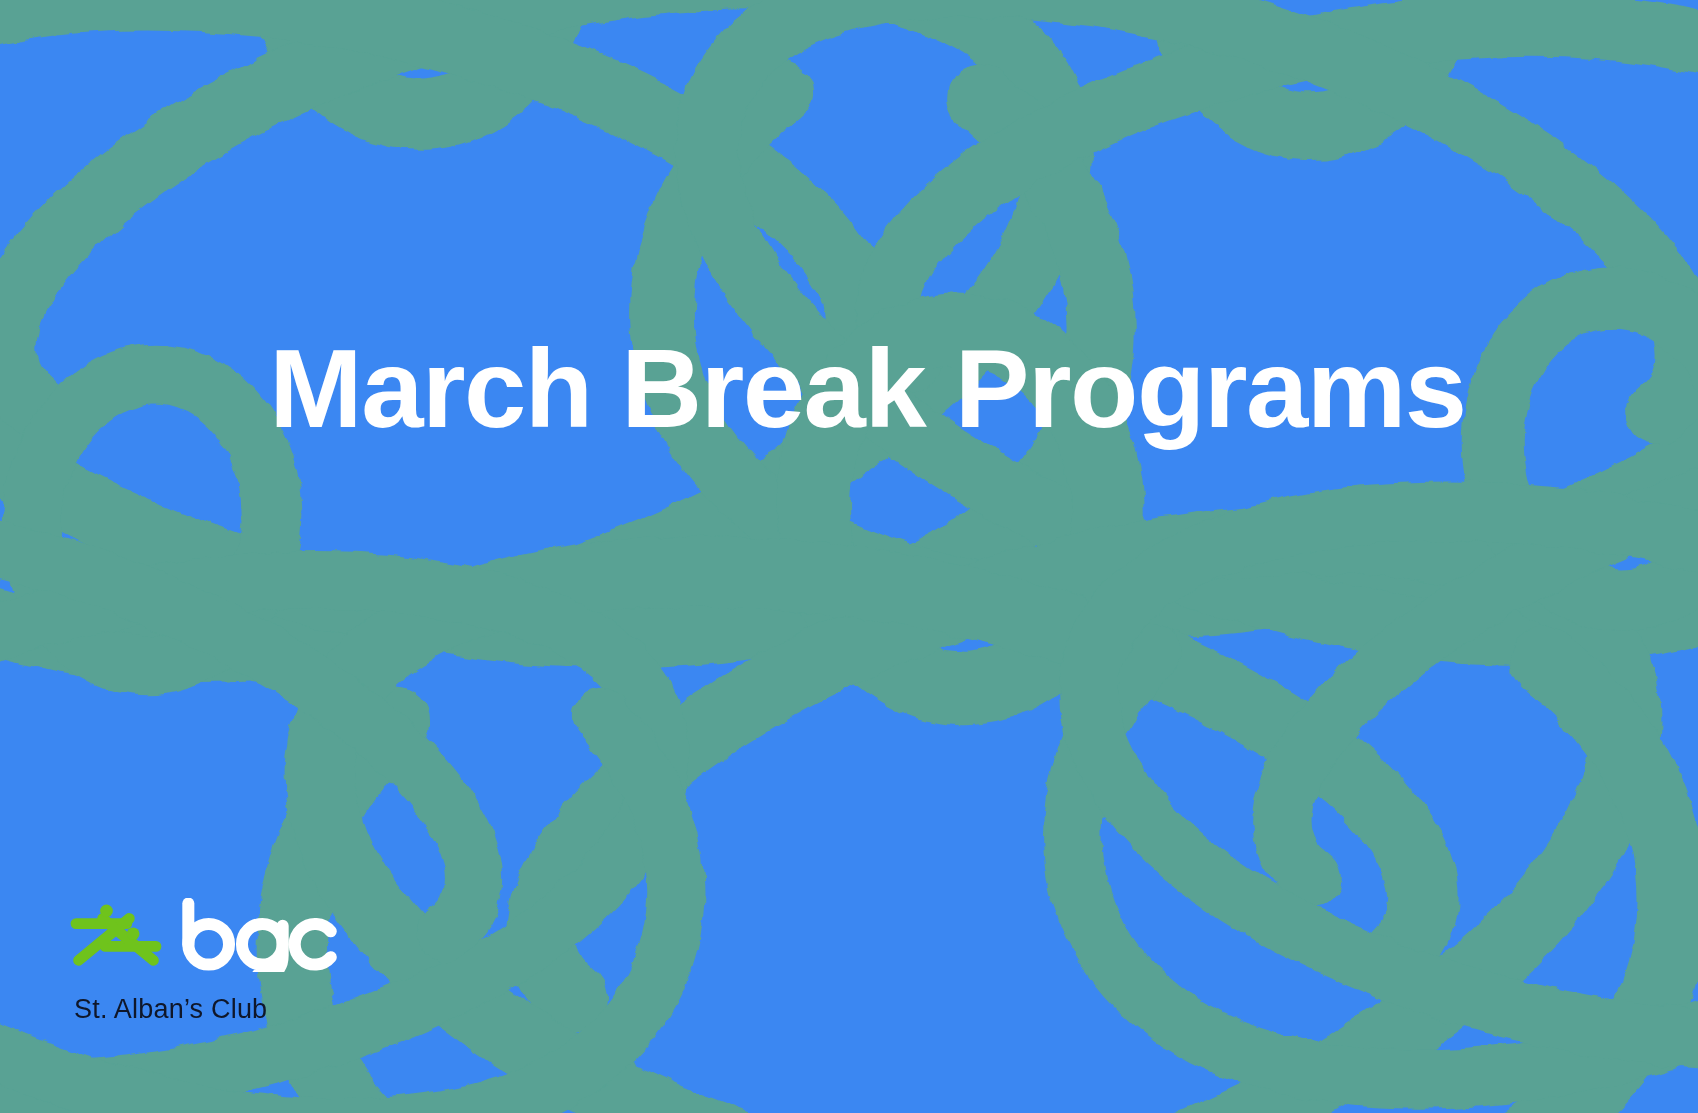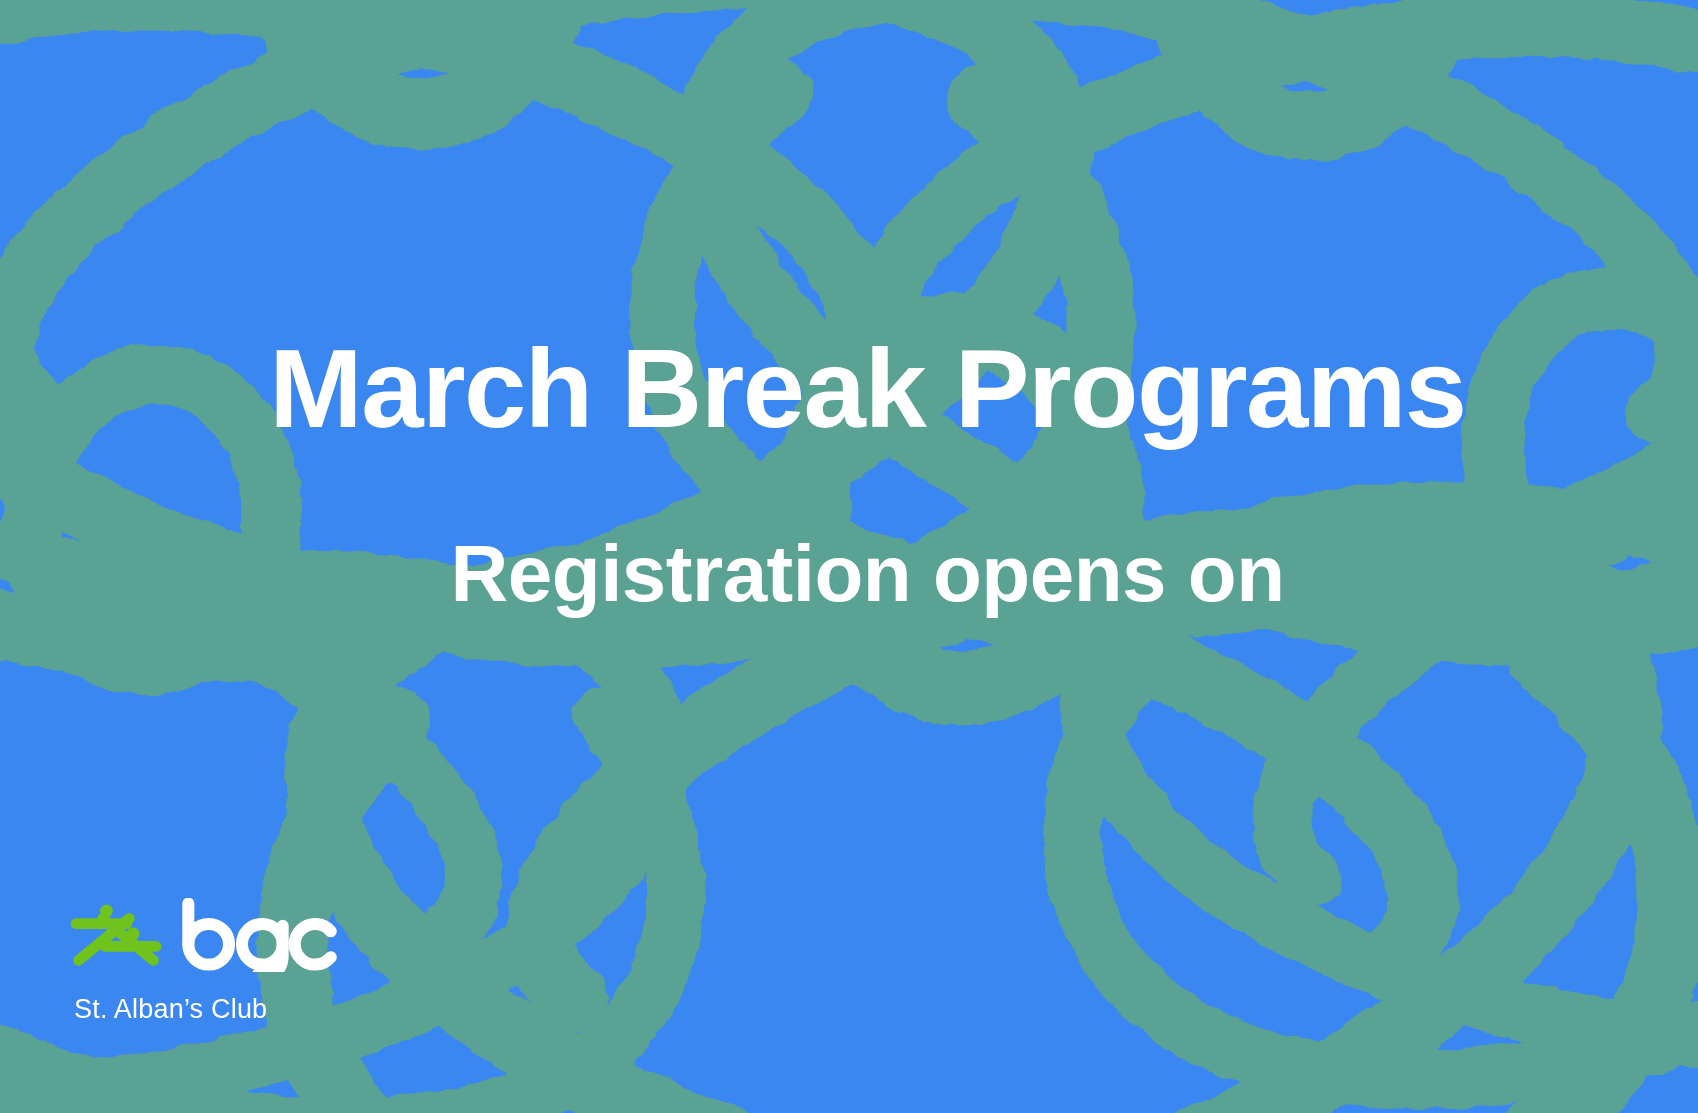--- a/index.html
+++ b/index.html
@@ -84,21 +84,21 @@
     height: 66px;
     display: block;
   }
 
   .logo-word {
     display: block;
     height: 74px;
   }
 
   .logo-sub {
-    color: #ffffff;
+    color: #0f172a;
     font-size: 27px;
     font-weight: 400;
     letter-spacing: 0.2px;
     margin-top: 22px;
     margin-left: 6px;
   }
 </style>
 </head>
 <body>
 
@@ -134,21 +134,20 @@
       <use href="#person-figure" transform="translate(120,820) scale(1.3) rotate(6)"></use>
 
       <use href="#person-figure" transform="translate(1650,760) scale(1.35) rotate(-6)"></use>
     </g>
   </svg>
 
   <div class="text-stack">
     <h1 class="headline">March Break Programs</h1>
 
     <div class="sub-block">
-      <p class="subline">Registration opens on</p>
     </div>
   </div>
 
   <div id="logo-lockup">
     <div class="logo-row">
 
       <svg class="logo-mark" viewBox="0 0 150 104" aria-hidden="true">
         <g stroke="#6FC31C" stroke-width="17" stroke-linecap="round" fill="none">
           <line x1="12" y1="34" x2="92" y2="34"></line>
           <line x1="58" y1="70" x2="138" y2="70"></line>

